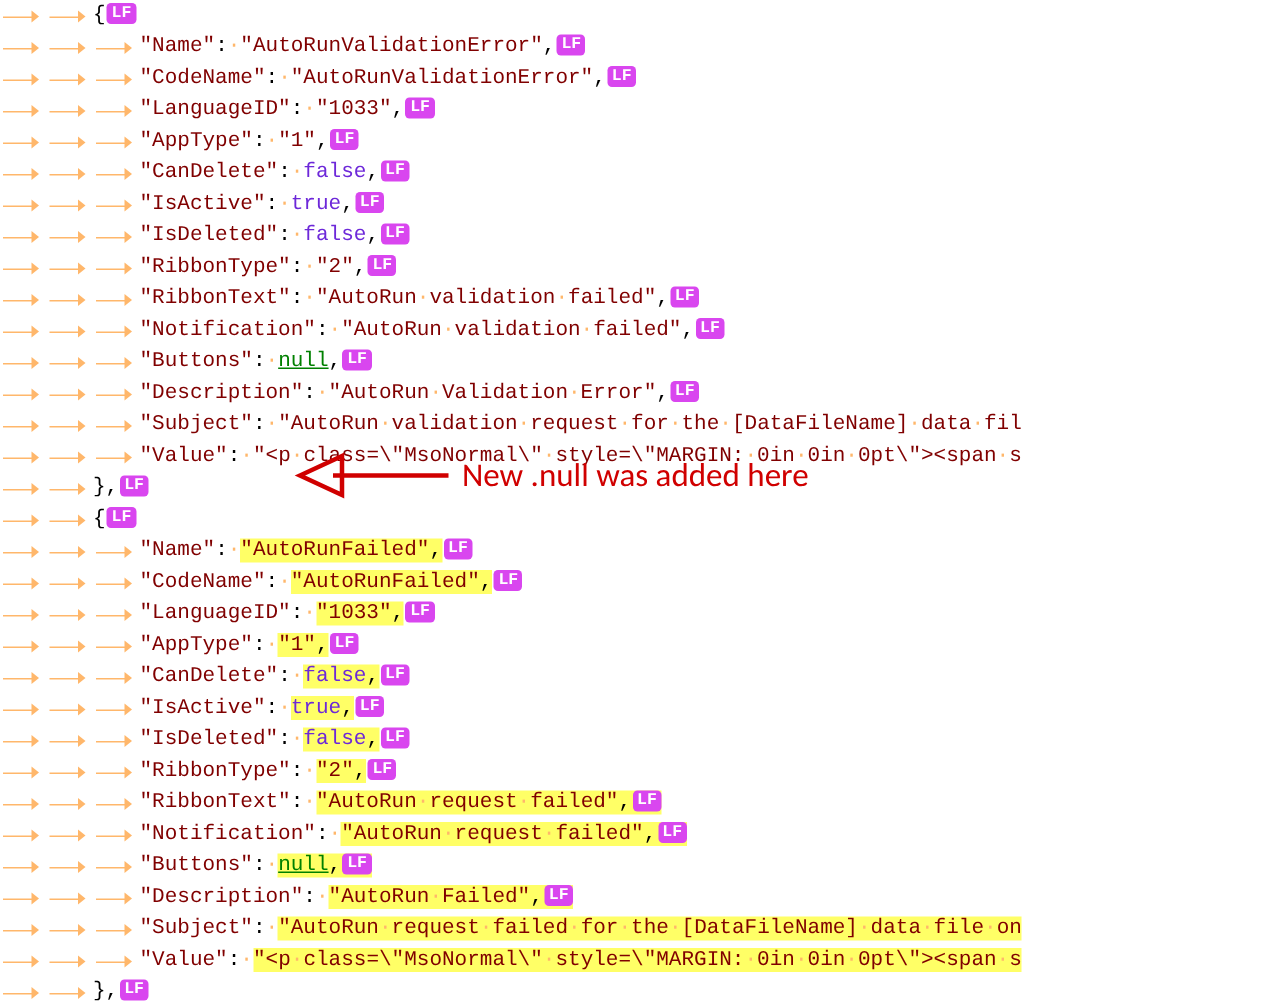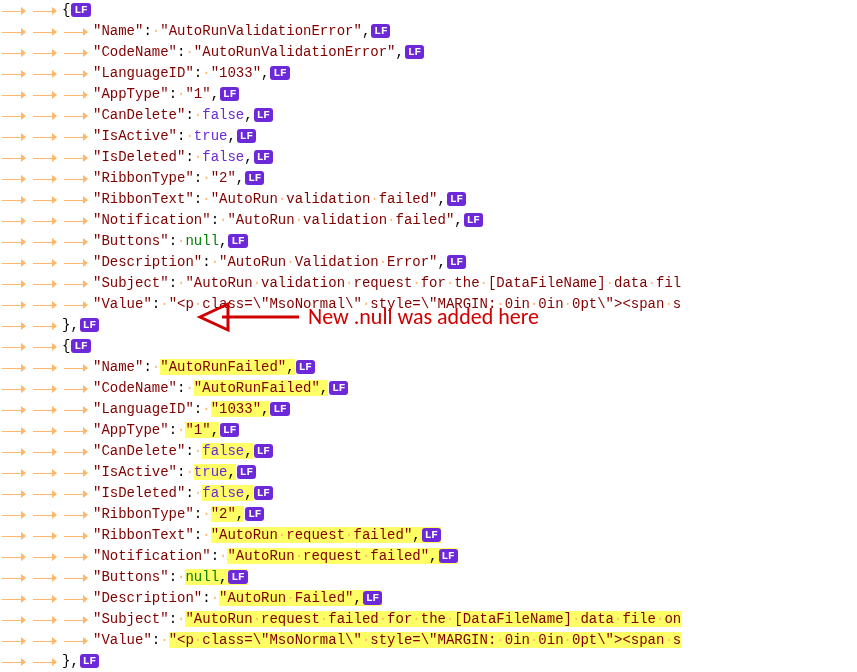--- a/index.html
+++ b/index.html
@@ -40,26 +40,26 @@
     border-left: 5px solid #FFB76B;
     border-top: 4px solid transparent;
     border-bottom: 4px solid transparent;
     transform: translateY(-50%);
   }
   .punct { color: #000000; }
   .brace { color: #000000; }
   .key { color: #800000; }
   .str { color: #800000; }
   .bool { color: #6d28d9; }
-  .null { color: #008000; }
+  .null { color: #008000; text-decoration: underline; }
   .colon { color: #000000; }
   .dot { color: #FFB76B; }
   .lf {
     display: inline-block;
-    background: #6d28d9;
+    background: #d946ef;
     color: #ffffff;
     border-radius: 3px;
     font-size: 11px;
     padding: 0 3px;
     line-height: 14px;
     vertical-align: middle;
     font-weight: bold;
     margin-left: 1px;
   }
   .hl { background: #ffff66; }

